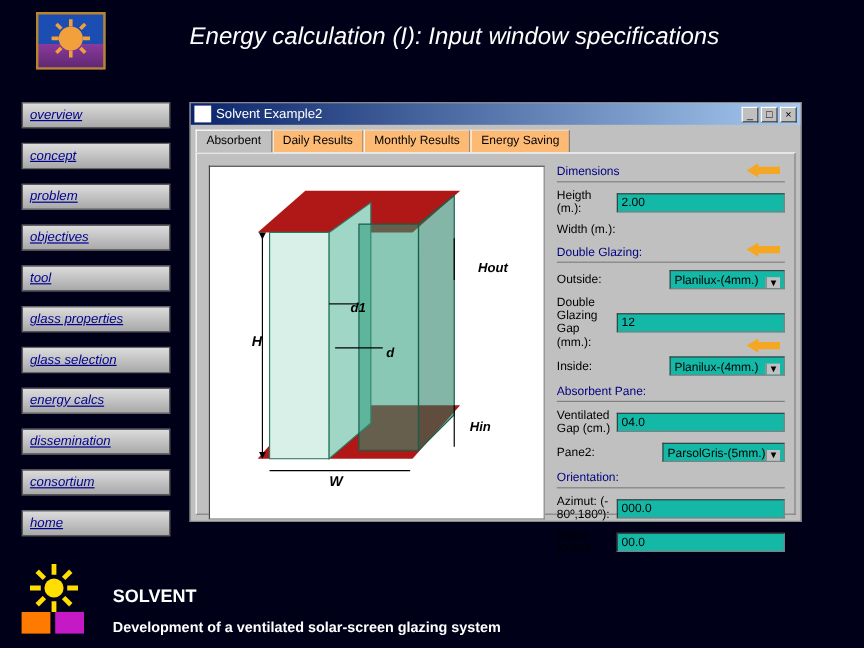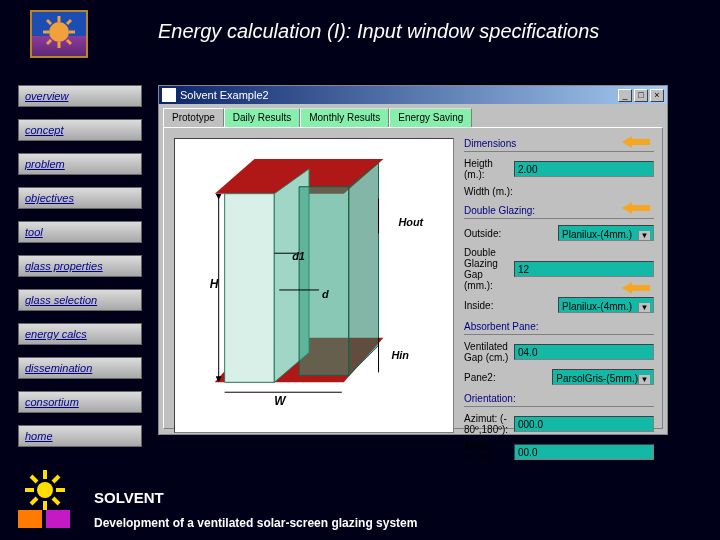--- a/index.html
+++ b/index.html
@@ -64,21 +64,21 @@
     display:flex; padding: 4px 4px 0 4px; gap:0;
   }
   .tab {
     padding: 3px 8px;
     background:#c0c0c0;
     border:1px solid #fff; border-bottom:none;
     border-right-color:#808080;
     font-size:10px;
   }
   .tab.active { background:#c0c0c0; border-bottom:1px solid #c0c0c0; position:relative; z-index:2;}
-  .tab:not(.active){ background:#86efac; border-top-color:#ddd;}
+  .tab:not(.active){ background:#fdba74; border-top-color:#ddd;}
   .panel {
     margin: 0 4px 4px 4px;
     height: calc(100% - 18px - 24px - 4px);
     border:1px solid #808080; border-top-color:#fff; border-left-color:#fff;
     background:#c0c0c0;
     position:relative;
   }
   .viewer {
     position:absolute; left:10px; top:10px; width:280px; height:295px;
     background:#fff; border:1px solid #808080; border-top-color:#404040; border-left-color:#404040;
@@ -157,21 +157,21 @@
 <div class="shot">
   <div class="titlebar">
     <div class="ti">◧</div>
     <div>Solvent Example2</div>
     <div class="sp"></div>
     <div class="wbtn">_</div>
     <div class="wbtn">□</div>
     <div class="wbtn">×</div>
   </div>
   <div class="tabs">
-    <div class="tab active">Prototype</div>
+    <div class="tab active">Absorbent</div>
     <div class="tab">Daily Results</div>
     <div class="tab">Monthly Results</div>
     <div class="tab">Energy Saving</div>
   </div>
   <div class="panel">
     <div class="viewer">
       <svg viewBox="0 0 280 295">
 
         <polygon points="40,245 170,245 210,200 80,200" fill="#b01818"></polygon>
 

